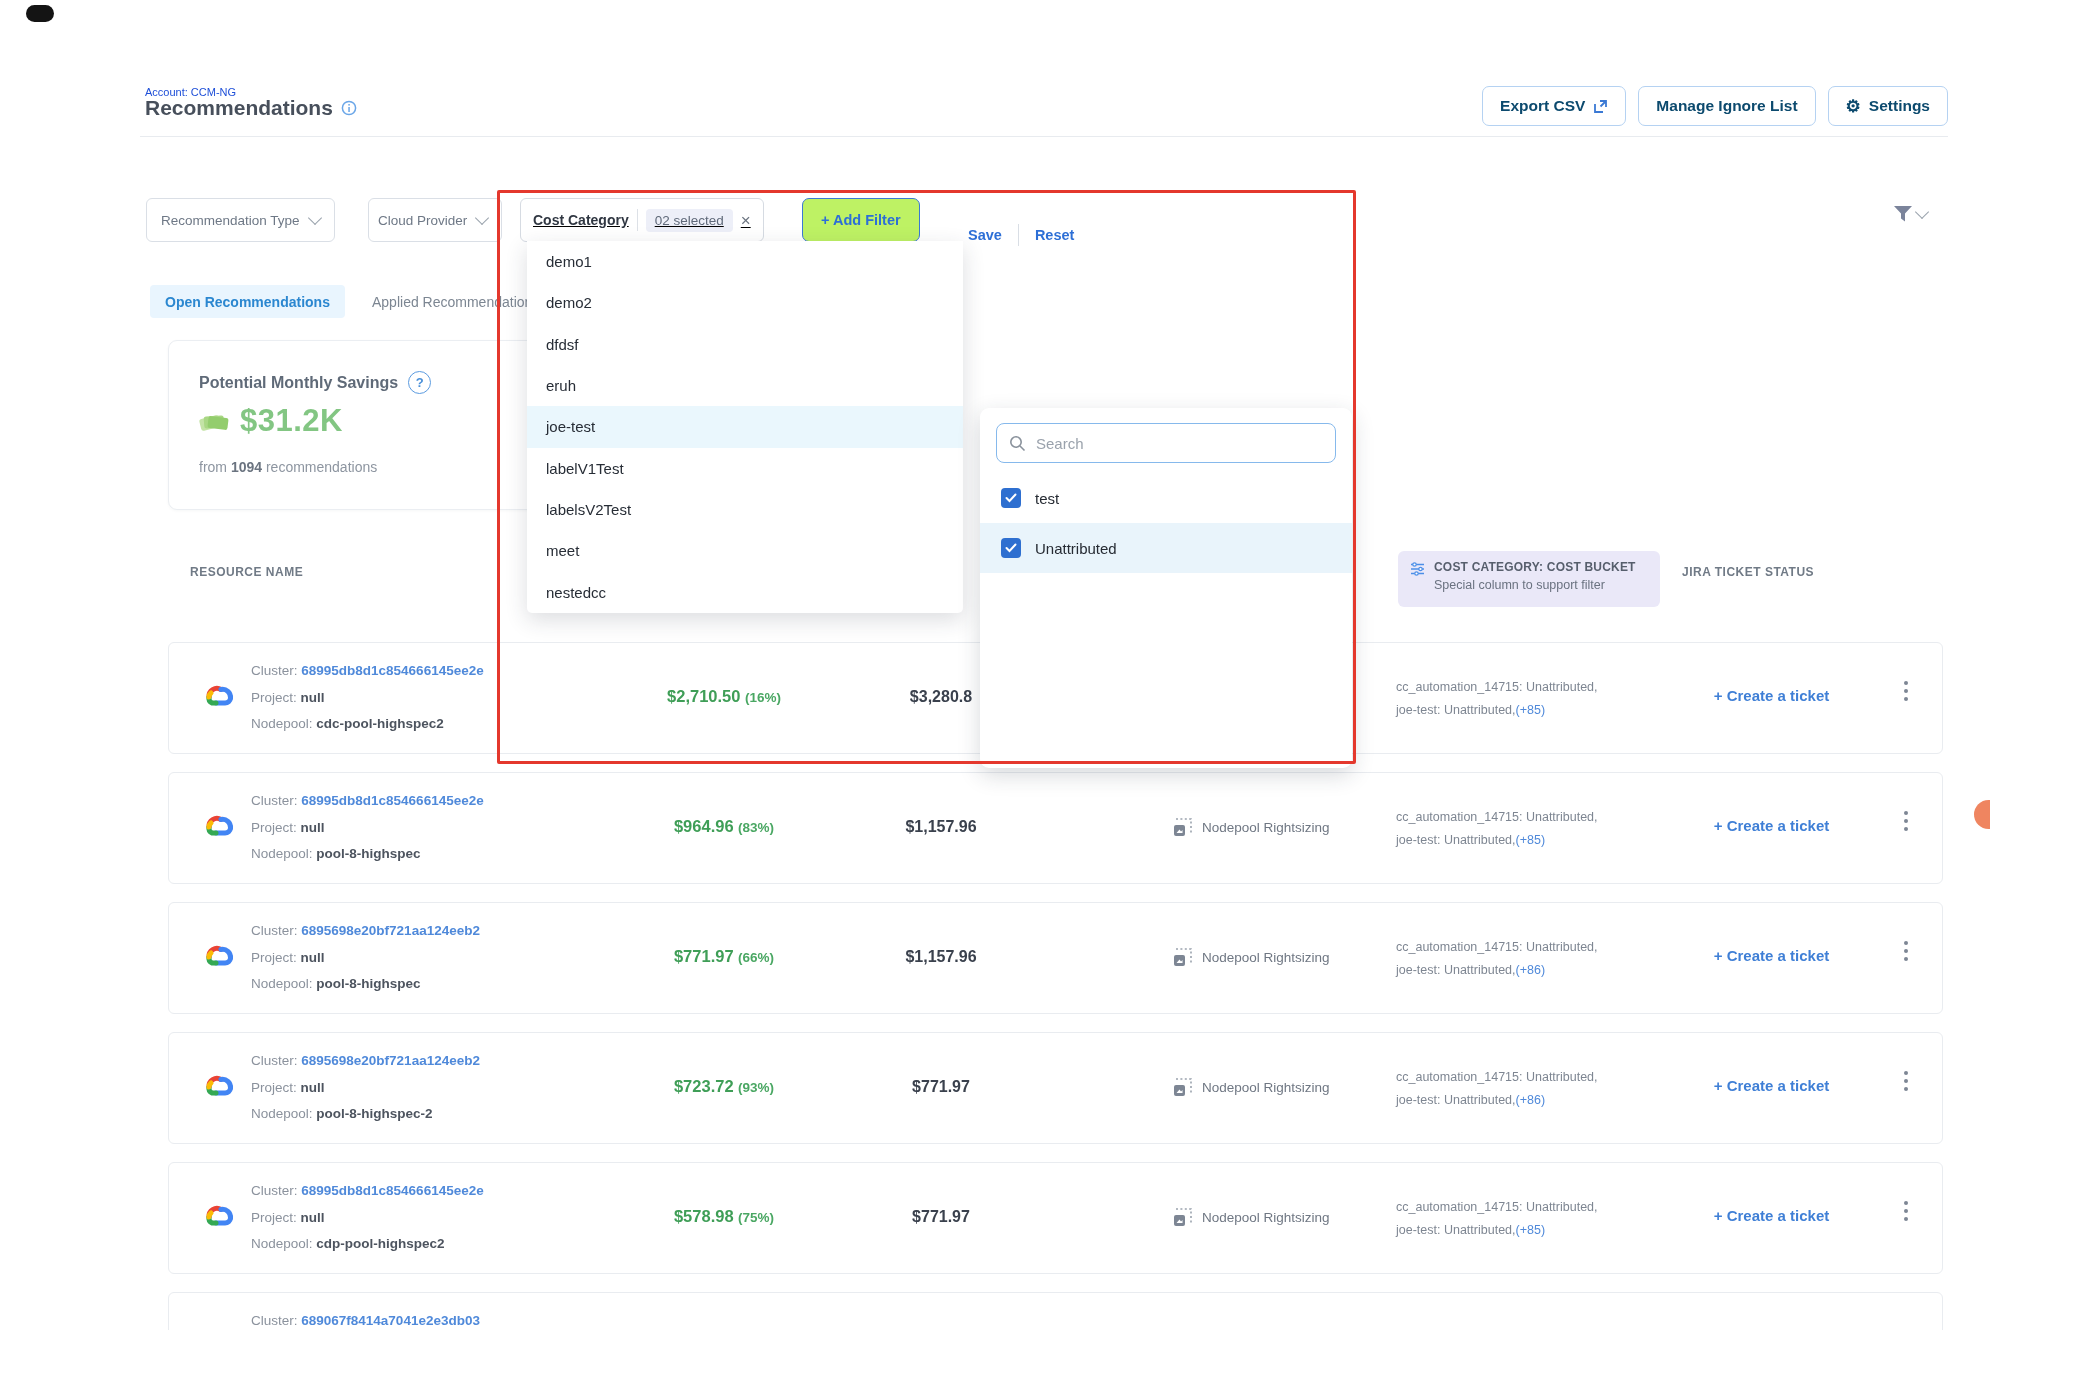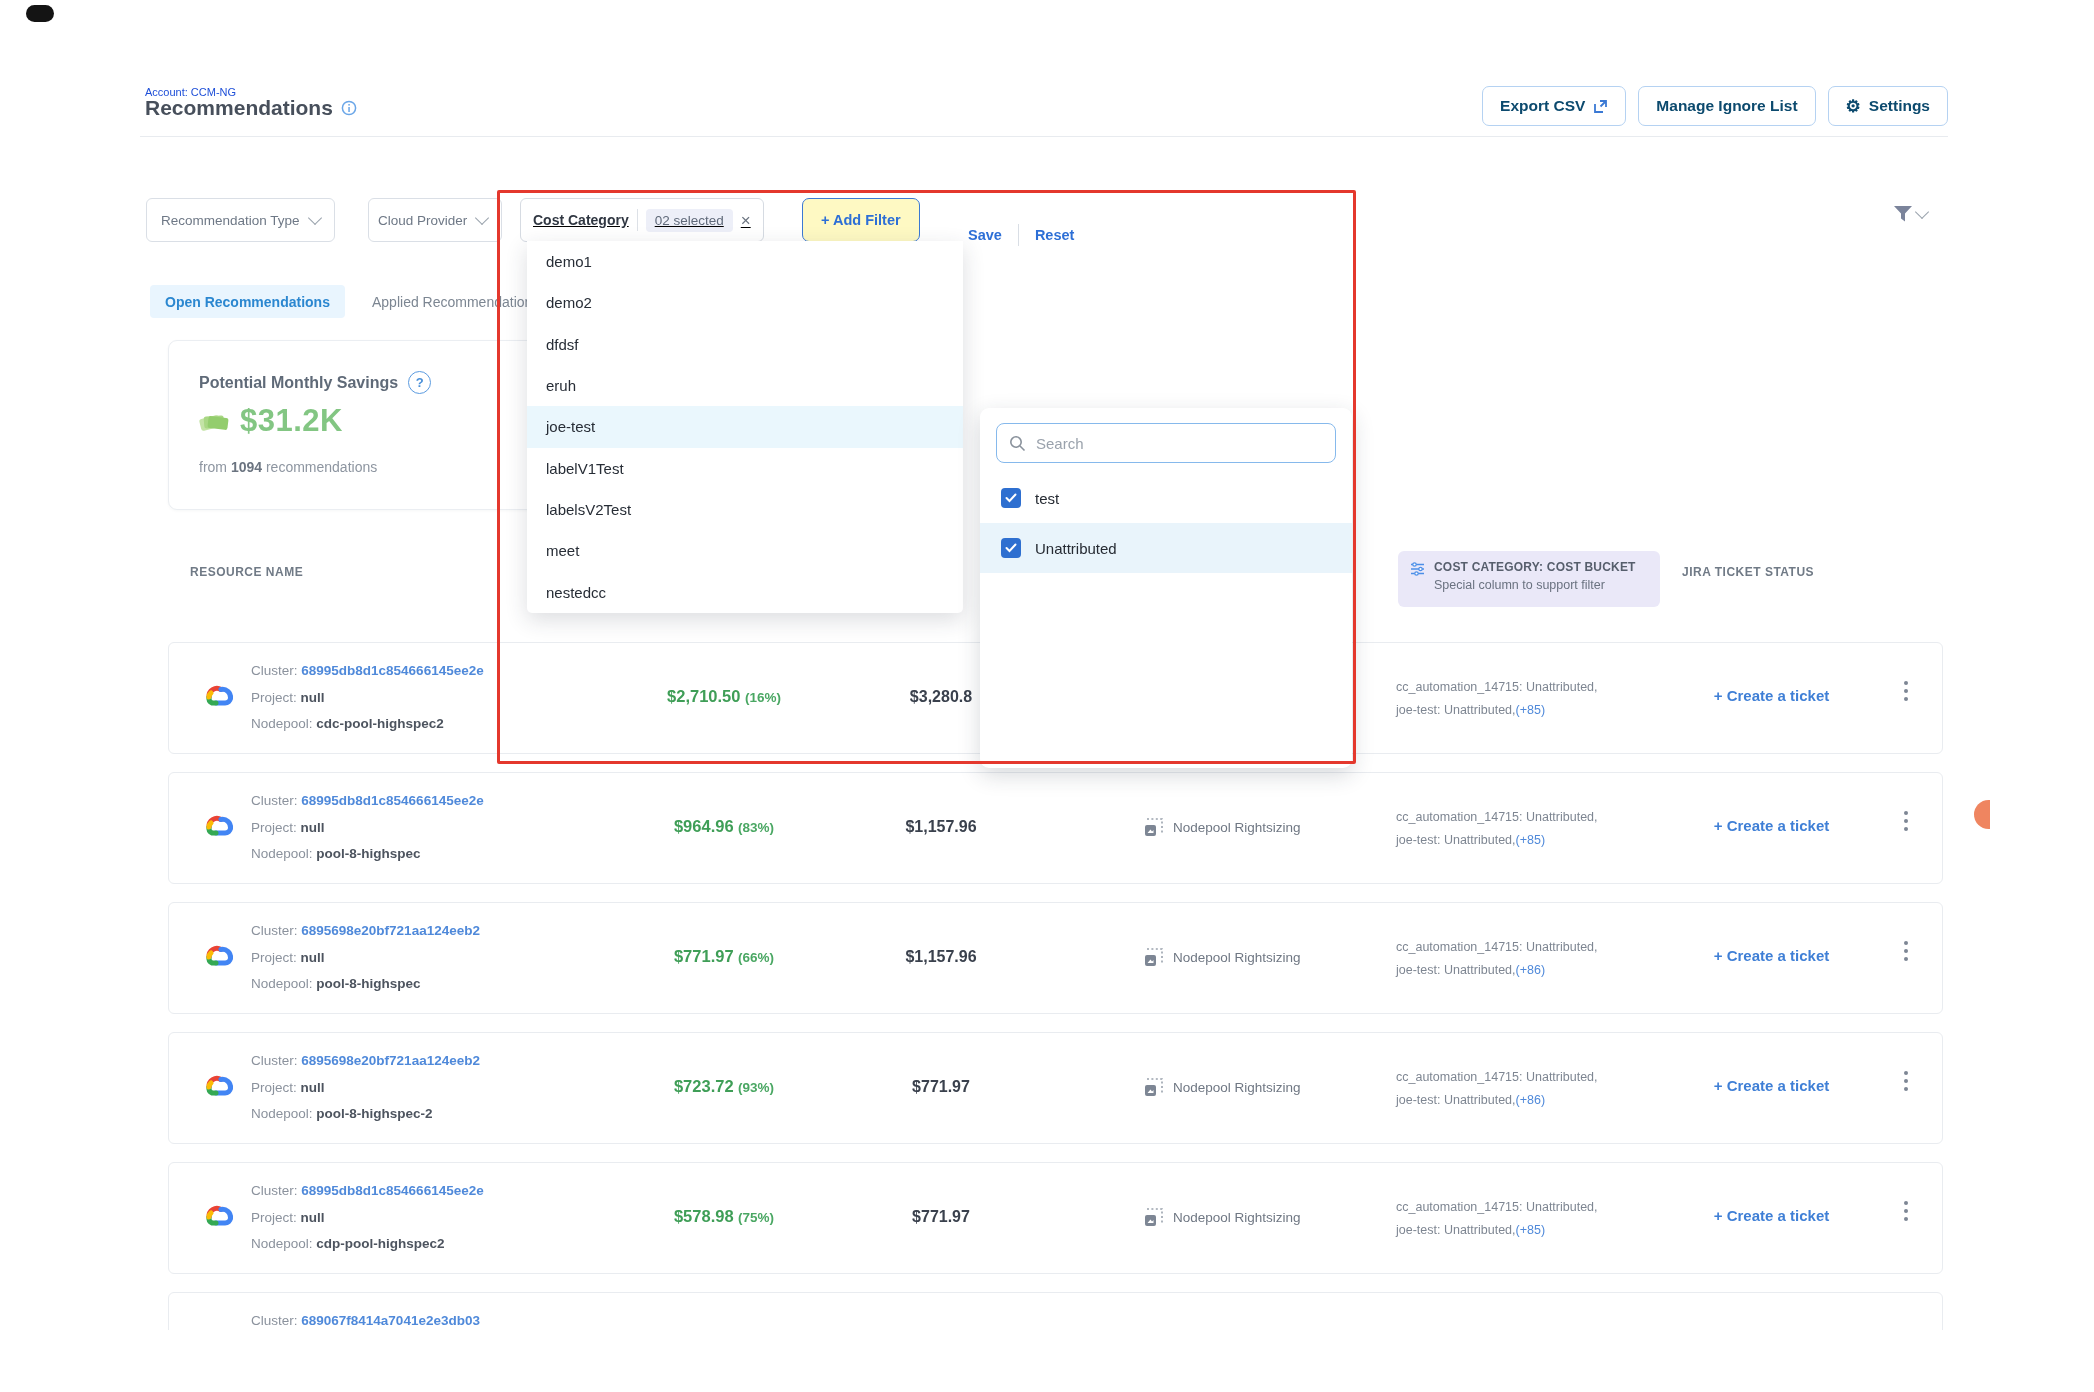--- a/index.html
+++ b/index.html
@@ -19,21 +19,21 @@
   .hdr-divider{left:140px;right:146px;top:136px;height:1px;background:#e8ebef;}
 
   
   .chip{height:42px;display:flex;align-items:center;gap:10px;padding:0 14px;border:1px solid #dadfe6;border-radius:6px;background:#fff;color:#6e7886;font-size:13.5px;}
   .chev{width:9px;height:9px;border-right:1.6px solid #9aa3ad;border-bottom:1.6px solid #9aa3ad;transform:rotate(45deg);margin-top:-4px;}
   .cc-pill{left:520px;top:198px;height:42px;display:flex;align-items:center;gap:8px;padding:0 12px;border:1px solid #d6dbe2;border-radius:6px;background:#fff;text-decoration:underline;}
   .cc-pill .lbl{font-size:14px;font-weight:bold;color:#303742;}
   .cc-pill .vline{width:1px;height:22px;background:#dde1e7;}
   .cc-badge{background:#edeff8;border-radius:4px;padding:4px 9px;font-size:13.5px;color:#5f6979;}
   .cc-x{color:#6b7480;font-size:17px;line-height:1;}
-  .add-filter{left:802px;top:198px;height:42px;display:flex;align-items:center;gap:8px;padding:0 18px;border:1.5px solid #3b79d4;border-radius:7px;background:#fef9c3;color:#2d6fd6;font-weight:bold;font-size:14.5px;}
+  .add-filter{left:802px;top:198px;height:42px;display:flex;align-items:center;gap:8px;padding:0 18px;border:1.5px solid #3b79d4;border-radius:7px;background:#bef264;color:#2d6fd6;font-weight:bold;font-size:14.5px;}
   .save-reset{left:968px;top:214px;height:42px;display:flex;align-items:center;gap:16px;}
   .blue-link{color:#2d6fd6;font-weight:bold;font-size:14.5px;}
   .sr-divider{width:1px;height:22px;background:#d9dee5;}
   .funnel-wrap{left:1893px;top:205px;display:flex;align-items:center;gap:4px;}
 
   
   .tab-open{left:150px;top:285px;height:33px;padding:0 15px;display:flex;align-items:center;background:#e9f5fe;border-radius:4px;color:#2b87d0;font-weight:bold;font-size:14px;}
   .tab-applied{left:372px;top:285px;height:33px;display:flex;align-items:center;color:#7c8692;font-size:14px;white-space:nowrap;}
 
   
@@ -55,21 +55,21 @@
   .row-card{position:absolute;left:168px;width:1775px;height:112px;background:#fff;border:1px solid #e9ecf0;border-radius:6px;box-sizing:border-box;}
   .gcp{left:32px;top:38px;}
   .res-block{left:82px;top:15px;font-size:13.5px;line-height:26.5px;white-space:nowrap;}
   .res-lab{color:#8b929d;}
   .res-val{color:#4d545f;font-weight:bold;}
   .res-clu{color:#4f89da;font-weight:bold;}
   .cell-savings{left:440px;top:44px;width:230px;text-align:center;white-space:nowrap;}
   .sav-val{font-size:16.5px;font-weight:bold;color:#3f9e57;}
   .sav-pct{font-size:13.5px;font-weight:bold;color:#4aa763;}
   .cell-cost{left:672px;top:45px;width:200px;text-align:center;font-size:16px;font-weight:bold;color:#3a414d;}
-  .cell-type{left:974px;top:44px;display:flex;align-items:center;gap:9px;color:#6f7783;font-size:13.5px;white-space:nowrap;}
+  .cell-type{left:1003px;top:44px;display:flex;align-items:center;gap:9px;color:#6f7783;font-size:13.5px;white-space:nowrap;}
   .cell-cc{left:1227px;top:33px;font-size:12.5px;line-height:23px;color:#7e8692;white-space:nowrap;}
   .cc-more{color:#4f89da;}
   .cell-jira{left:1495px;top:44px;width:215px;text-align:center;color:#3f7fd6;font-weight:bold;font-size:15px;white-space:nowrap;}
   .kebab{left:1735px;top:38px;display:flex;flex-direction:column;gap:4px;}
   .kebab i{width:4px;height:4px;border-radius:50%;background:#7d8694;}
 
   
   .dropdown{left:527px;top:241px;width:436px;height:372px;background:#fff;border-radius:0 0 5px 5px;box-shadow:0 7px 22px rgba(35,45,60,.16);z-index:55;display:flex;flex-direction:column;}
   .dd-item{flex:1;display:flex;align-items:center;padding-left:19px;font-size:15px;color:#272d36;}
   .dd-item.hl{background:#eaf7fd;}

